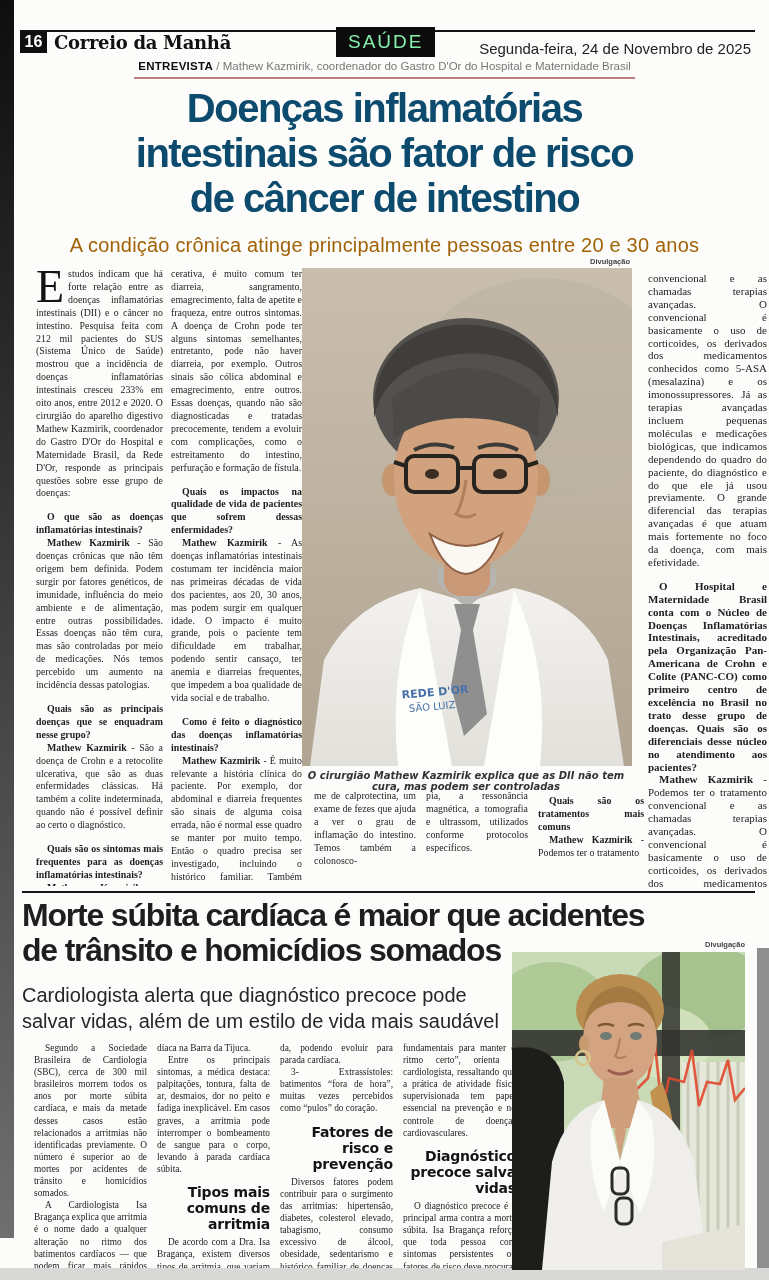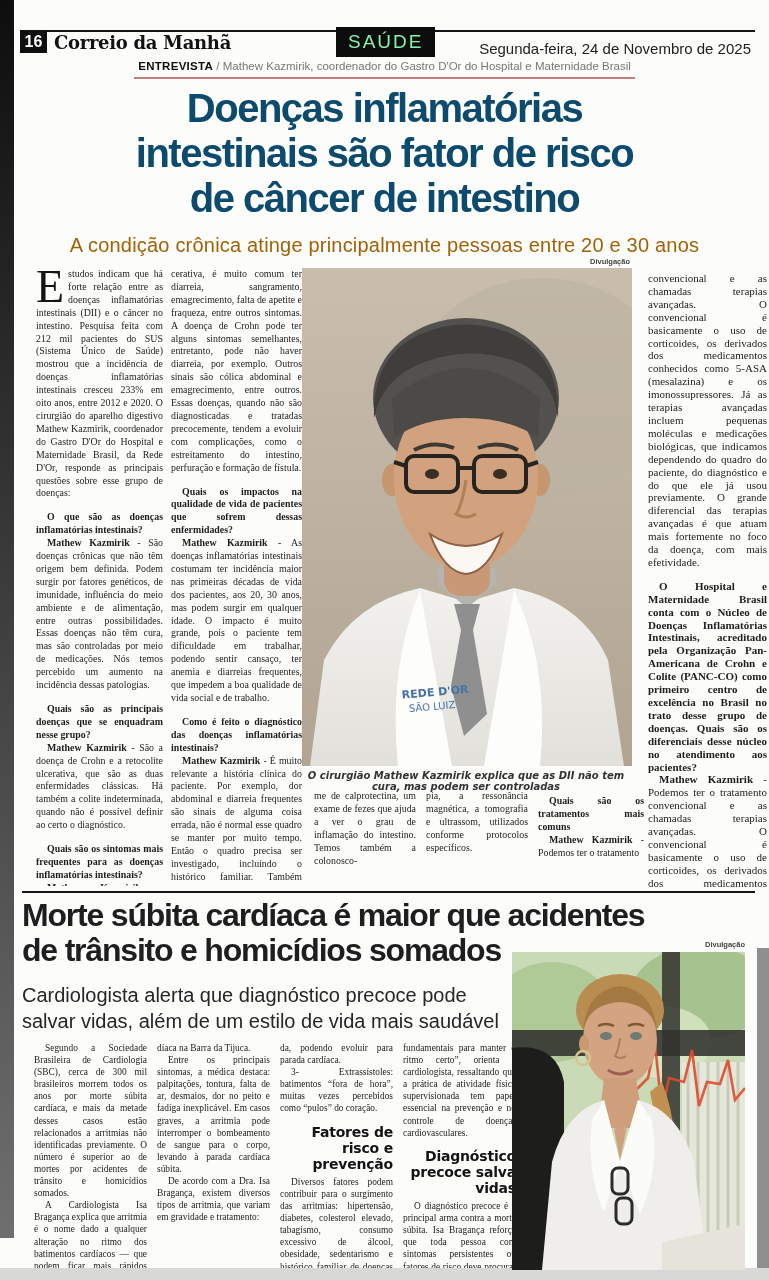--- a/index.html
+++ b/index.html
@@ -186,20 +186,21 @@
   <div id="a2-subhead" class="abs">Cardiologista alerta que diagnóstico precoce pode
 salvar vidas, além de um estilo de vida mais saudável</div>
 
   <div class="col col-a2" style="left:22px;top:1042px;width:113px;height:226px;">
       <p>Segundo a Sociedade Brasileira de Cardiologia (SBC), cerca de 300 mil brasileiros morrem todos os anos por morte súbita cardíaca, e mais da metade desses casos estão relacionados a arritmias não identificadas previamente. O número é superior ao de mortes por acidentes de trânsito e homicídios somados.</p>
       <p>A Cardiologista Isa Bragança explica que arritmia é o nome dado a qualquer alteração no ritmo dos batimentos cardíacos — que podem ficar mais rápidos (taquicardia), mais lentos (bradicardia) ou completamente irregulares. “Em condições normais, o coração bate entre 60 e 100 vezes por minuto, de forma ritmada e coordenada. O problema é que, muitas vezes, a pessoa não percebe os sintomas ou os confunde com cansaço, ansiedade</p>
     </div>
   <div class="col col-a2" style="left:145px;top:1042px;width:113px;height:226px;">
       <p class="cont">díaca na Barra da Tijuca.</p>
       <p>Entre os principais sintomas, a médica destaca: palpitações, tontura, falta de ar, desmaios, dor no peito e fadiga inexplicável. Em casos graves, a arritmia pode interromper o bombeamento de sangue para o corpo, levando à parada cardíaca súbita.</p>
+      <p class="sanshead">Tipos mais comuns de arritmia</p>
       <p>De acordo com a Dra. Isa Bragança, existem diversos tipos de arritmia, que variam em gravidade e tratamento:</p>
     </div>
   <div class="col col-a2" style="left:268px;top:1042px;width:113px;height:226px;">
       <p class="cont">da, podendo evoluir para parada cardíaca.</p>
       <p>3- Extrassístoles: batimentos “fora de hora”, muitas vezes percebidos como “pulos” do coração.</p>
       <p class="sanshead">Fatores de risco e prevenção</p>
       <p>Diversos fatores podem contribuir para o surgimento das arritmias: hipertensão, diabetes, colesterol elevado, tabagismo, consumo excessivo de álcool, obesidade, sedentarismo e histórico familiar de doenças cardíacas. A boa notícia é que, na maioria dos casos, as arritmias podem ser prevenidas com um estilo de vida saudável e acompanhamento médico regular.</p>
     </div>
   <div class="col col-a2" style="left:391px;top:1042px;width:113px;height:226px;">
       <p class="cont">fundamentais para manter o ritmo certo”, orienta a cardiologista, ressaltando que a prática de atividade física supervisionada tem papel essencial na prevenção e no controle de doenças cardiovasculares.</p>

